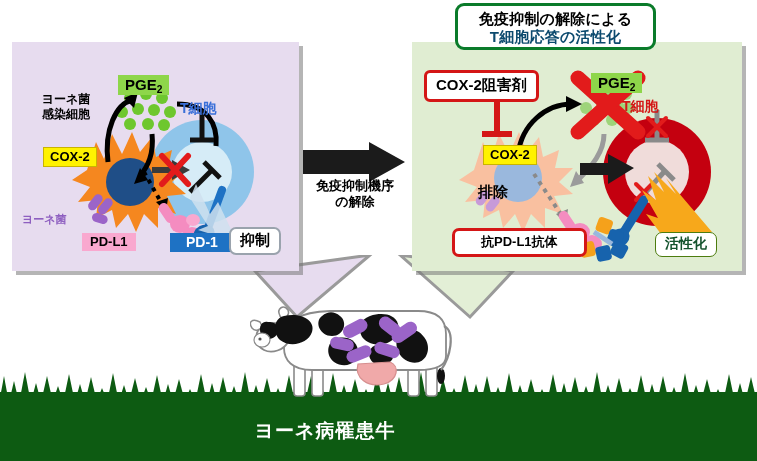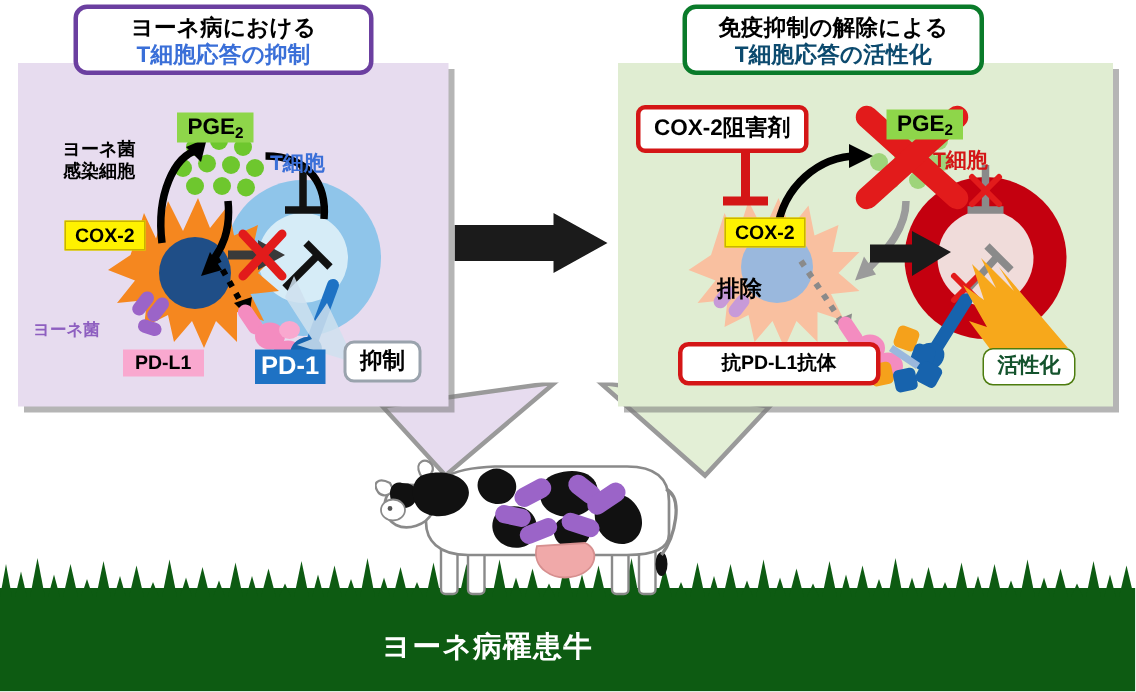--- a/index.html
+++ b/index.html
@@ -53,21 +53,21 @@
   .lbl-bact{font-size:11px;color:#8e5fc0;}
   .lbl-haijo{font-size:15px;color:#000;}
 
   .chip{
     position:absolute;font-weight:700;text-align:left;
     box-sizing:border-box;white-space:nowrap;
   }
   .chip-pge{background:#8ed64a;color:#000;font-size:15px;padding:1px 7px 2px;}
   .chip-cox{background:#fff200;color:#000;font-size:13px;padding:1px 6px 2px;border:1px solid #c9b400;}
   .chip-pdl1{background:#f9a8cf;color:#000;font-size:13px;padding:1px 8px 2px;}
-  .chip-pd1{background:#1e72c4;color:#fff;font-size:17px;padding:1px 4px 2px;}
+  .chip-pd1{background:#1e72c4;color:#fff;font-size:14px;padding:1px 16px 2px;}
 
   .boxed{
     position:absolute;background:#fff;box-sizing:border-box;
     font-weight:700;text-align:center;white-space:nowrap;
   }
   #cox2-inhibitor{
     left:424px;top:70px;padding:3px 9px 4px;
     border:3px solid #d41616;border-radius:6px;
     font-size:15px;color:#000;
   }
@@ -333,20 +333,24 @@
 
   <div class="chip chip-pdl1" style="left:82px;top:233px;">PD-L1</div>
 
   <div class="chip chip-pd1" style="left:170px;top:233px;">PD-1</div>
 
   <div class="balloon" id="balloon-suppress">抑制</div>
 
   <svg class="abs" style="left:303px;top:142px;" width="104" height="40">
     <path d="M0 8 L66 8 L66 0 L102 20 L66 40 L66 32 L0 32 Z" fill="#1b1b1b"></path>
   </svg>
+  <div id="center-caption">
+    <span>免疫抑制機序</span><br>
+    <span>の解除</span>
+  </div>
 
   <div class="panel" id="panel-right"></div>
 
   <svg class="abs" style="left:412px;top:42px;" width="330" height="229" viewBox="0 0 330 229">
 
     <circle cx="245" cy="130" r="54" fill="#c4000f"></circle>
     <circle cx="245" cy="130" r="32" fill="#f0dcda"></circle>
 
     <g>
       <path fill="#f9c0a0" d="
@@ -441,23 +445,19 @@
   <div class="chip chip-cox" style="left:483px;top:145px;">COX-2</div>
 
   <div class="lbl lbl-haijo" style="left:478px;top:183px;">排除</div>
 
   <div class="lbl lbl-tcell-r" style="left:622px;top:98px;">T細胞</div>
 
   <div class="balloon" id="balloon-antibody">抗PD-L1抗体</div>
 
   <div class="balloon" id="balloon-activate">活性化</div>
 
-  <div class="title-box" id="title-left">
-    <span class="t-line1">ヨーネ病における</span>
-    <span class="t-line2">T細胞応答の抑制</span>
-  </div>
 
   <div class="title-box" id="title-right">
     <span class="t-line1">免疫抑制の解除による</span>
     <span class="t-line2">T細胞応答の活性化</span>
   </div>
 
 </div>
 
 </body></html>

